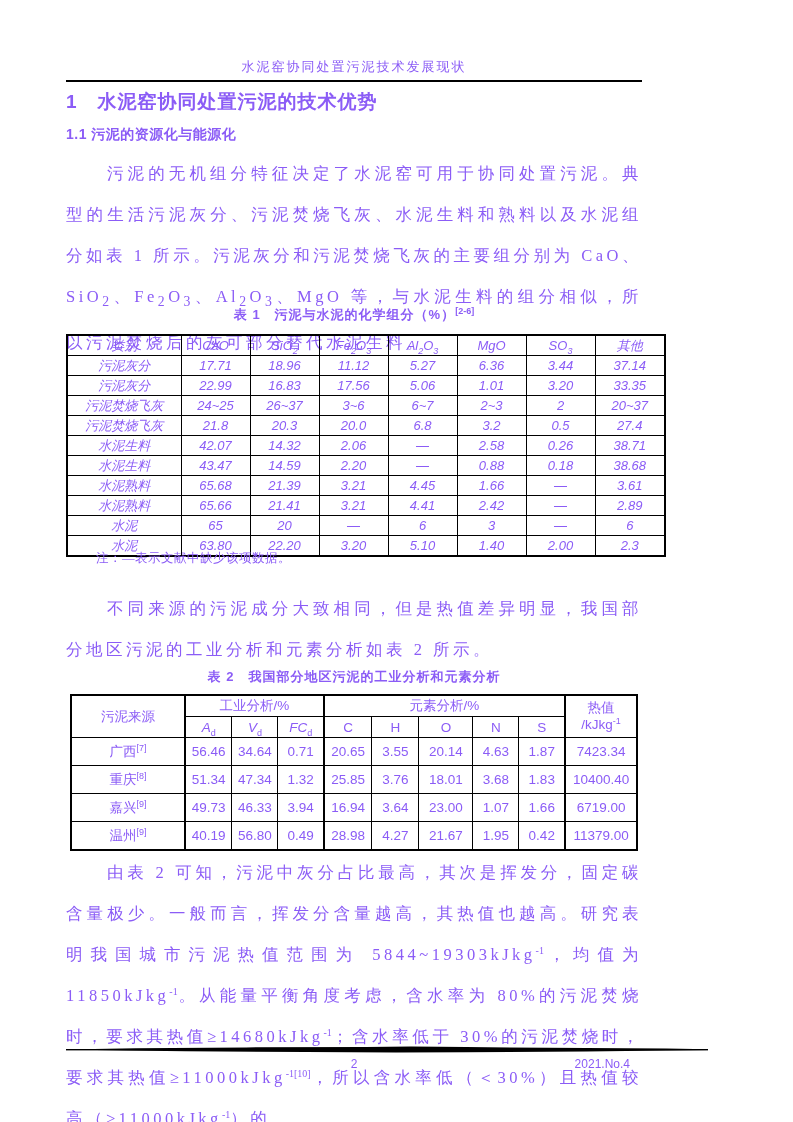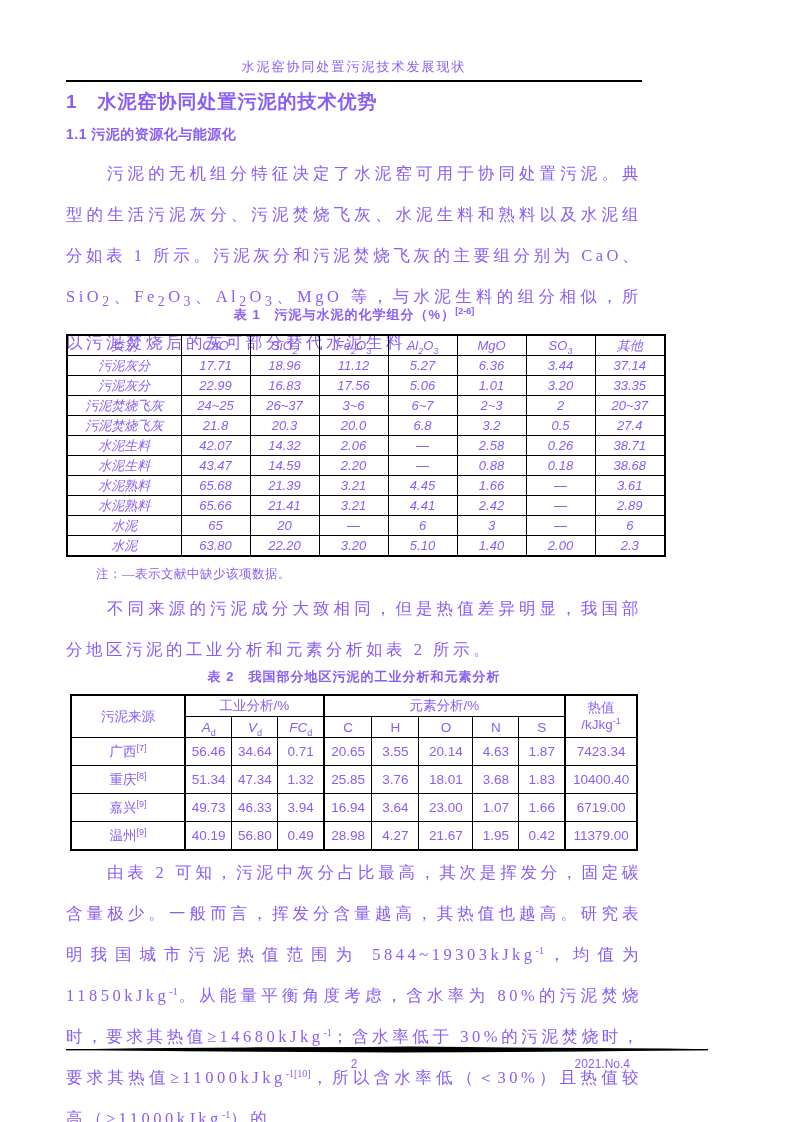--- a/index.html
+++ b/index.html
@@ -65,21 +65,21 @@
   .t1 td,.t1 th{height:19px;}
   .t2{width:566px;font-size:13.5px;}
   .t2 .hdr td{height:20px;}
   .t2 .data td{height:27px;}
   .t2 sup,.t1 sub{font-size:9px;line-height:0;}
   .t2 sub{font-size:9px;line-height:0;}
   .t2 .group-sep{border-left:2px solid #000;}
   .t2 .heat{line-height:1.25;margin-top:28px;}
 
   .tbl-note{
-    top:566px;left:96px;right:66px;
+    top:550px;left:96px;right:66px;
     font-size:12.5px;letter-spacing:0.5px;
   }
 
   .footer-rule{top:1046px;height:8px;}
   .footer-rule svg{display:block;}
   .footer-row{
     top:1057px;height:18px;
     font-family:"Liberation Sans","DejaVu Sans",sans-serif;
     font-size:12px;
   }

